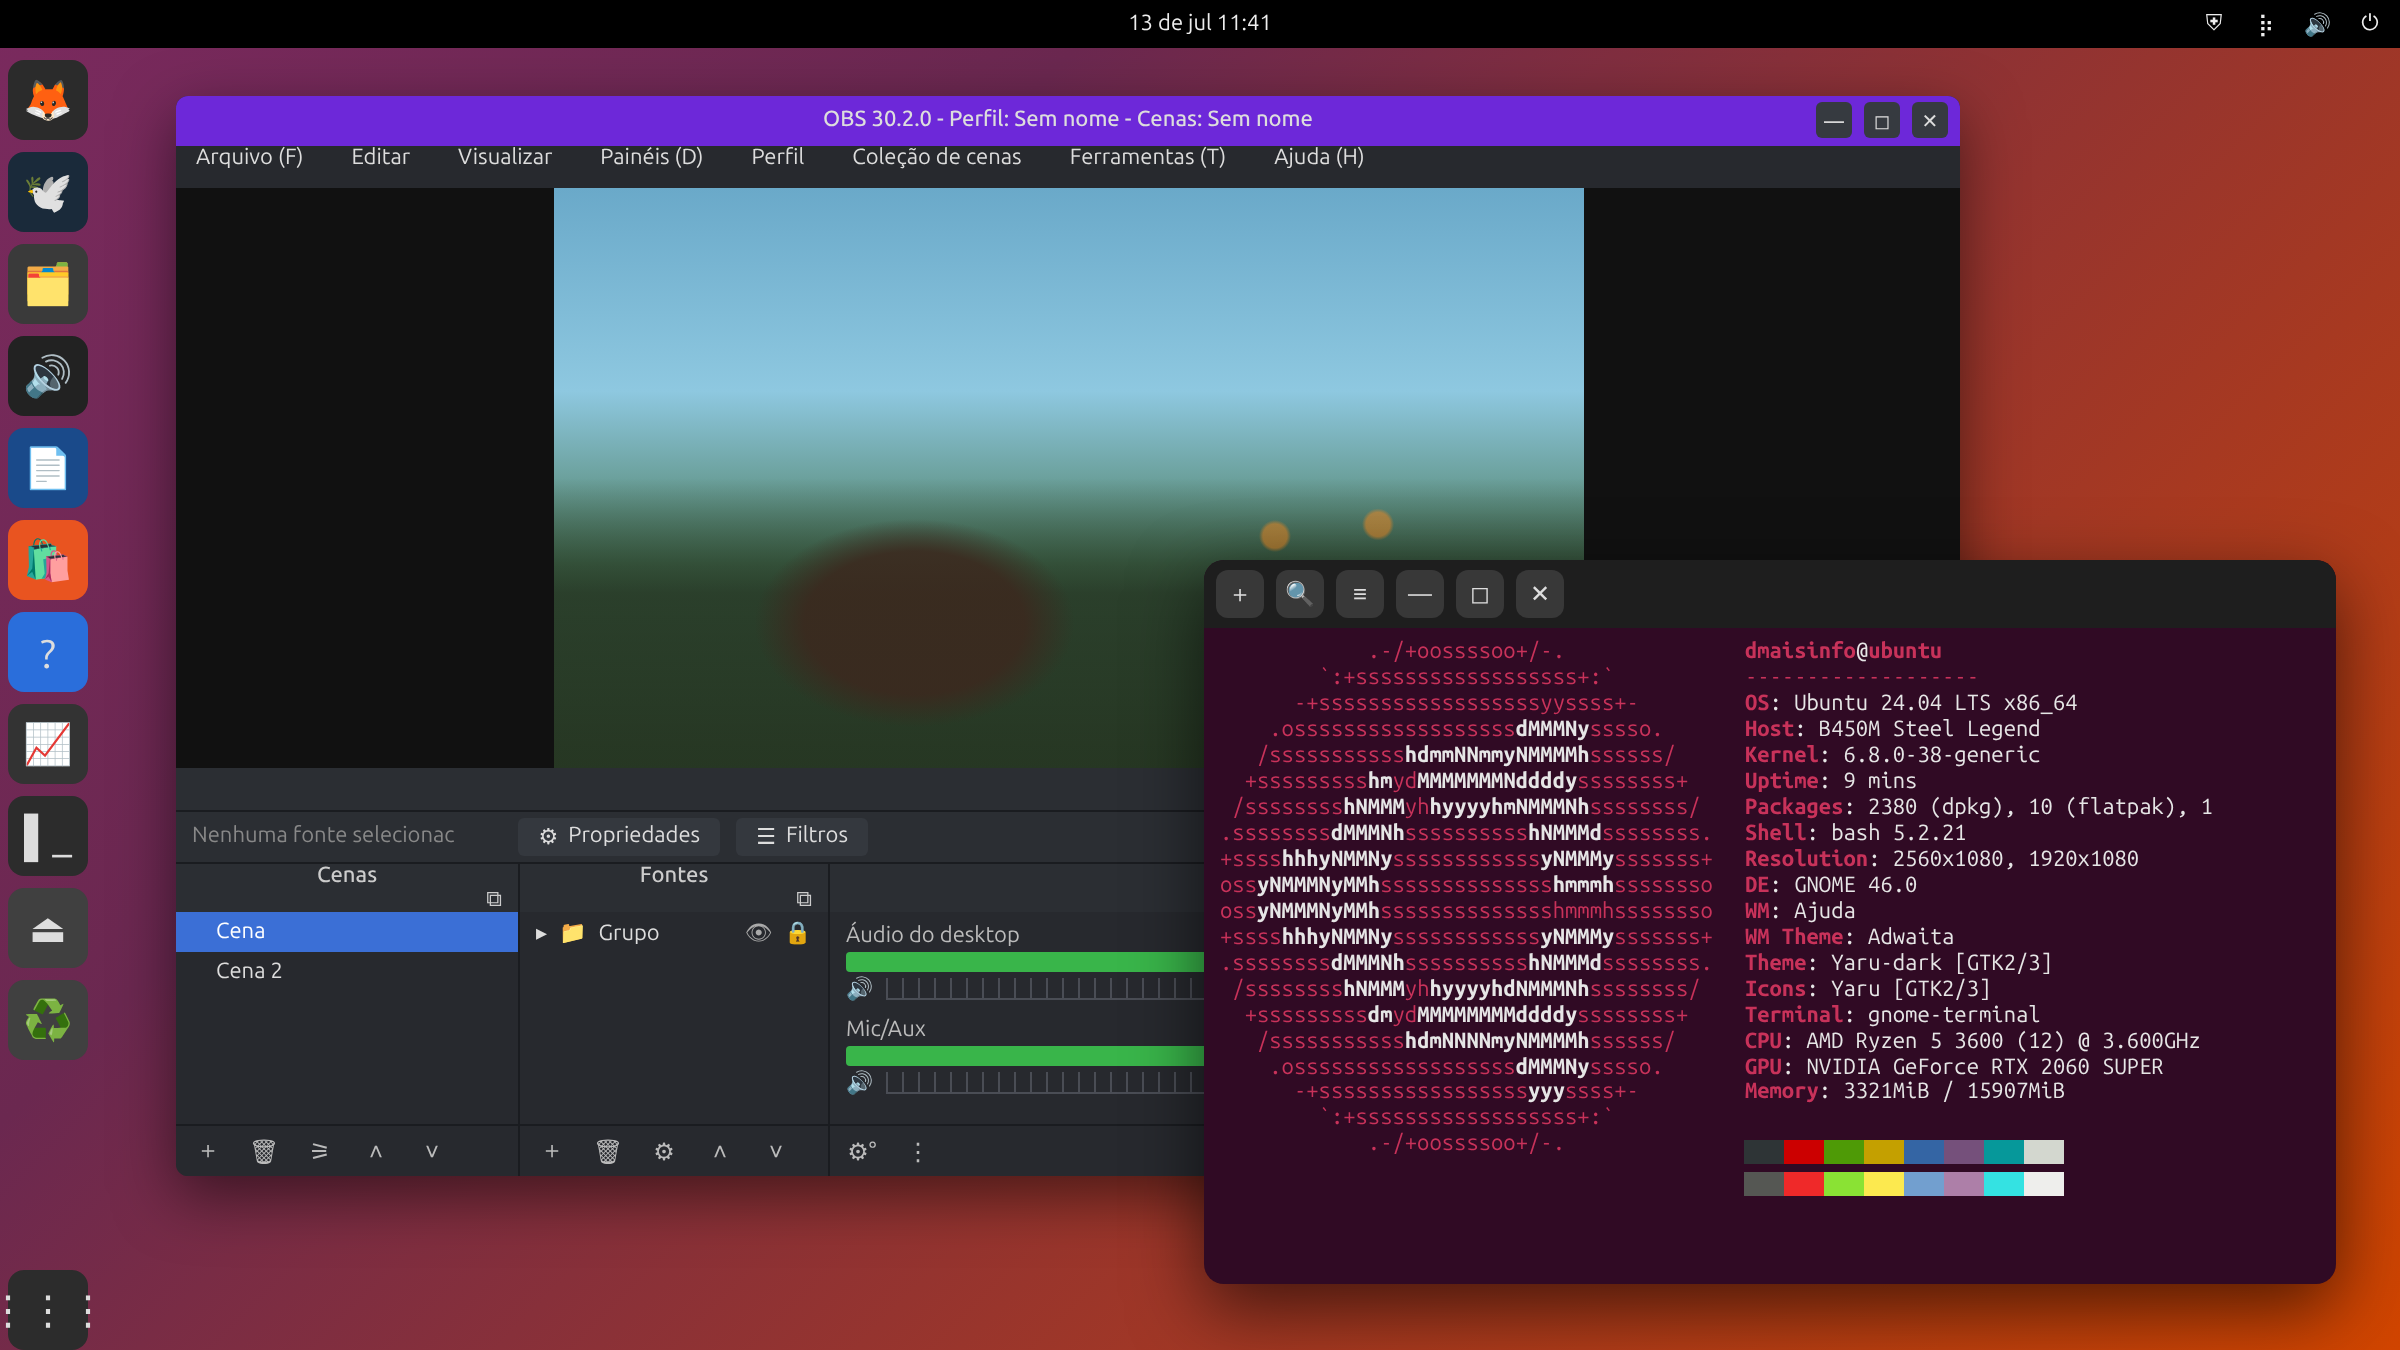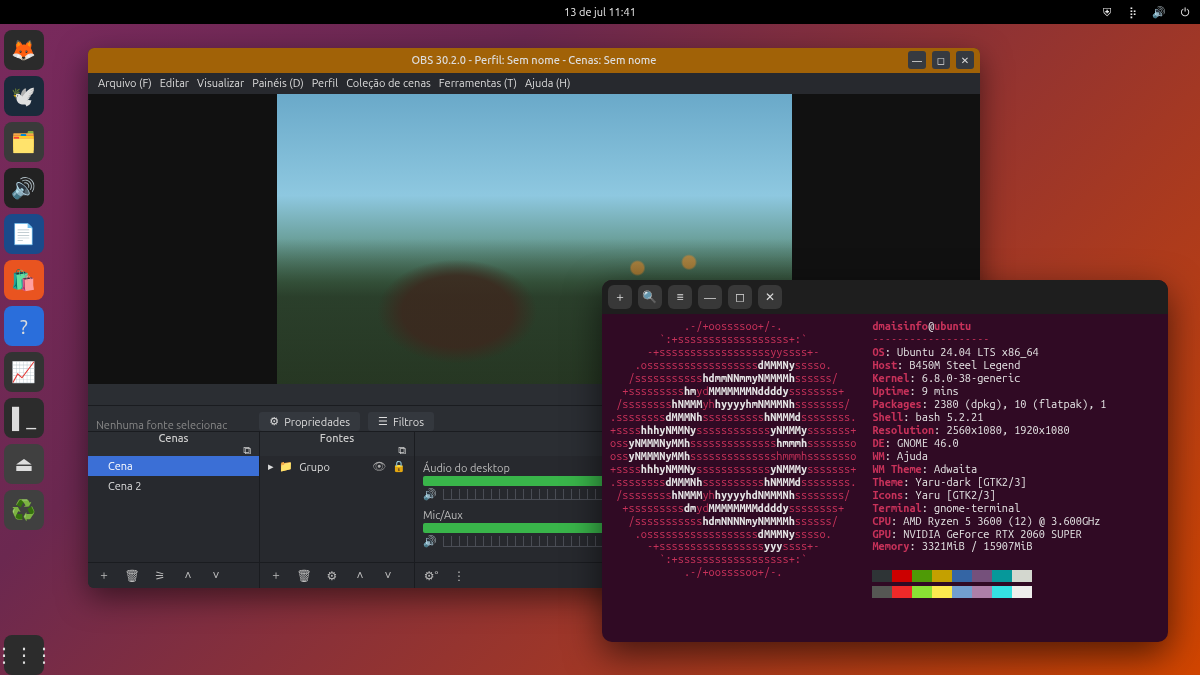--- a/index.html
+++ b/index.html
@@ -39,50 +39,50 @@
 .dock .app.tr { background: #404040; }
 .dock .app.sh { background: #2c2c2c; }
 
 
 .obs {
   position: absolute; left: 88px; top: 48px; width: 892px; height: 540px;
   background: #2b2e33; border-radius: 6px; box-shadow: 0 10px 30px rgba(0,0,0,.5);
   display: flex; flex-direction: column; overflow: hidden;
 }
 .obs .titlebar {
-  height: 28px; background: #a16207; display: flex; align-items: center;
+  height: 28px; background: #6d28d9; display: flex; align-items: center;
   justify-content: center; position: relative; font-size: 11px; font-weight: 500;
 }
 .obs .titlebar .wbtns { position: absolute; right: 6px; display: flex; gap: 6px; }
 .obs .titlebar .wbtn {
   width: 18px; height: 18px; border-radius: 3px; background: #363a40;
   display: flex; align-items: center; justify-content: center; font-size: 10px; cursor: pointer;
 }
 .obs .menubar {
-  height: 24px; background: #27292e; display: flex; align-items: center;
-  gap: 8px; padding: 0 10px; font-size: 11px;
+  height: 24px; background: #27292e; display: flex; 
+  gap: 24px; padding: 0 10px; font-size: 11px;
 }
 .obs .menubar .mi { cursor: pointer; }
 .obs .preview {
   flex: 0 0 290px; background: #111; display: flex; align-items: center; justify-content: center;
 }
 .obs .preview .canvas {
   width: 515px; height: 290px; position: relative;
   background: linear-gradient(180deg, #6aa9c9 0%, #8ec8e0 35%, #4a7a5a 65%, #3a5a3a 100%);
 }
 .obs .preview .canvas::before {
   content: ""; position: absolute; inset: 0;
   background:
     radial-gradient(circle at 70% 60%, rgba(255,140,30,.5) 0 6px, transparent 8px),
     radial-gradient(circle at 80% 58%, rgba(255,140,30,.5) 0 6px, transparent 8px),
     radial-gradient(ellipse at 35% 75%, rgba(60,40,30,.85) 0 55px, transparent 80px),
     linear-gradient(0deg, rgba(30,40,25,.7) 0 30%, transparent 50%);
 }
 .obs .toolbar {
-  height: 30px; background: #2b2e33; display: flex; align-items: flex-end;
+  height: 30px; background: #2b2e33; display: flex; align-items: center;
   gap: 8px; padding: 0 8px; border-top: 1px solid #1a1c20; font-size: 11px; margin-top: 21px;
 }
 .obs .toolbar .lbl { color: #888; }
 .obs .toolbar .btn {
   background: #34383e; padding: 3px 10px; border-radius: 3px; cursor: pointer;
   display: flex; align-items: center; gap: 5px;
 }
 .obs .panels {
   flex: 1; display: flex; background: #27292e; border-top: 1px solid #1a1c20;
 }

